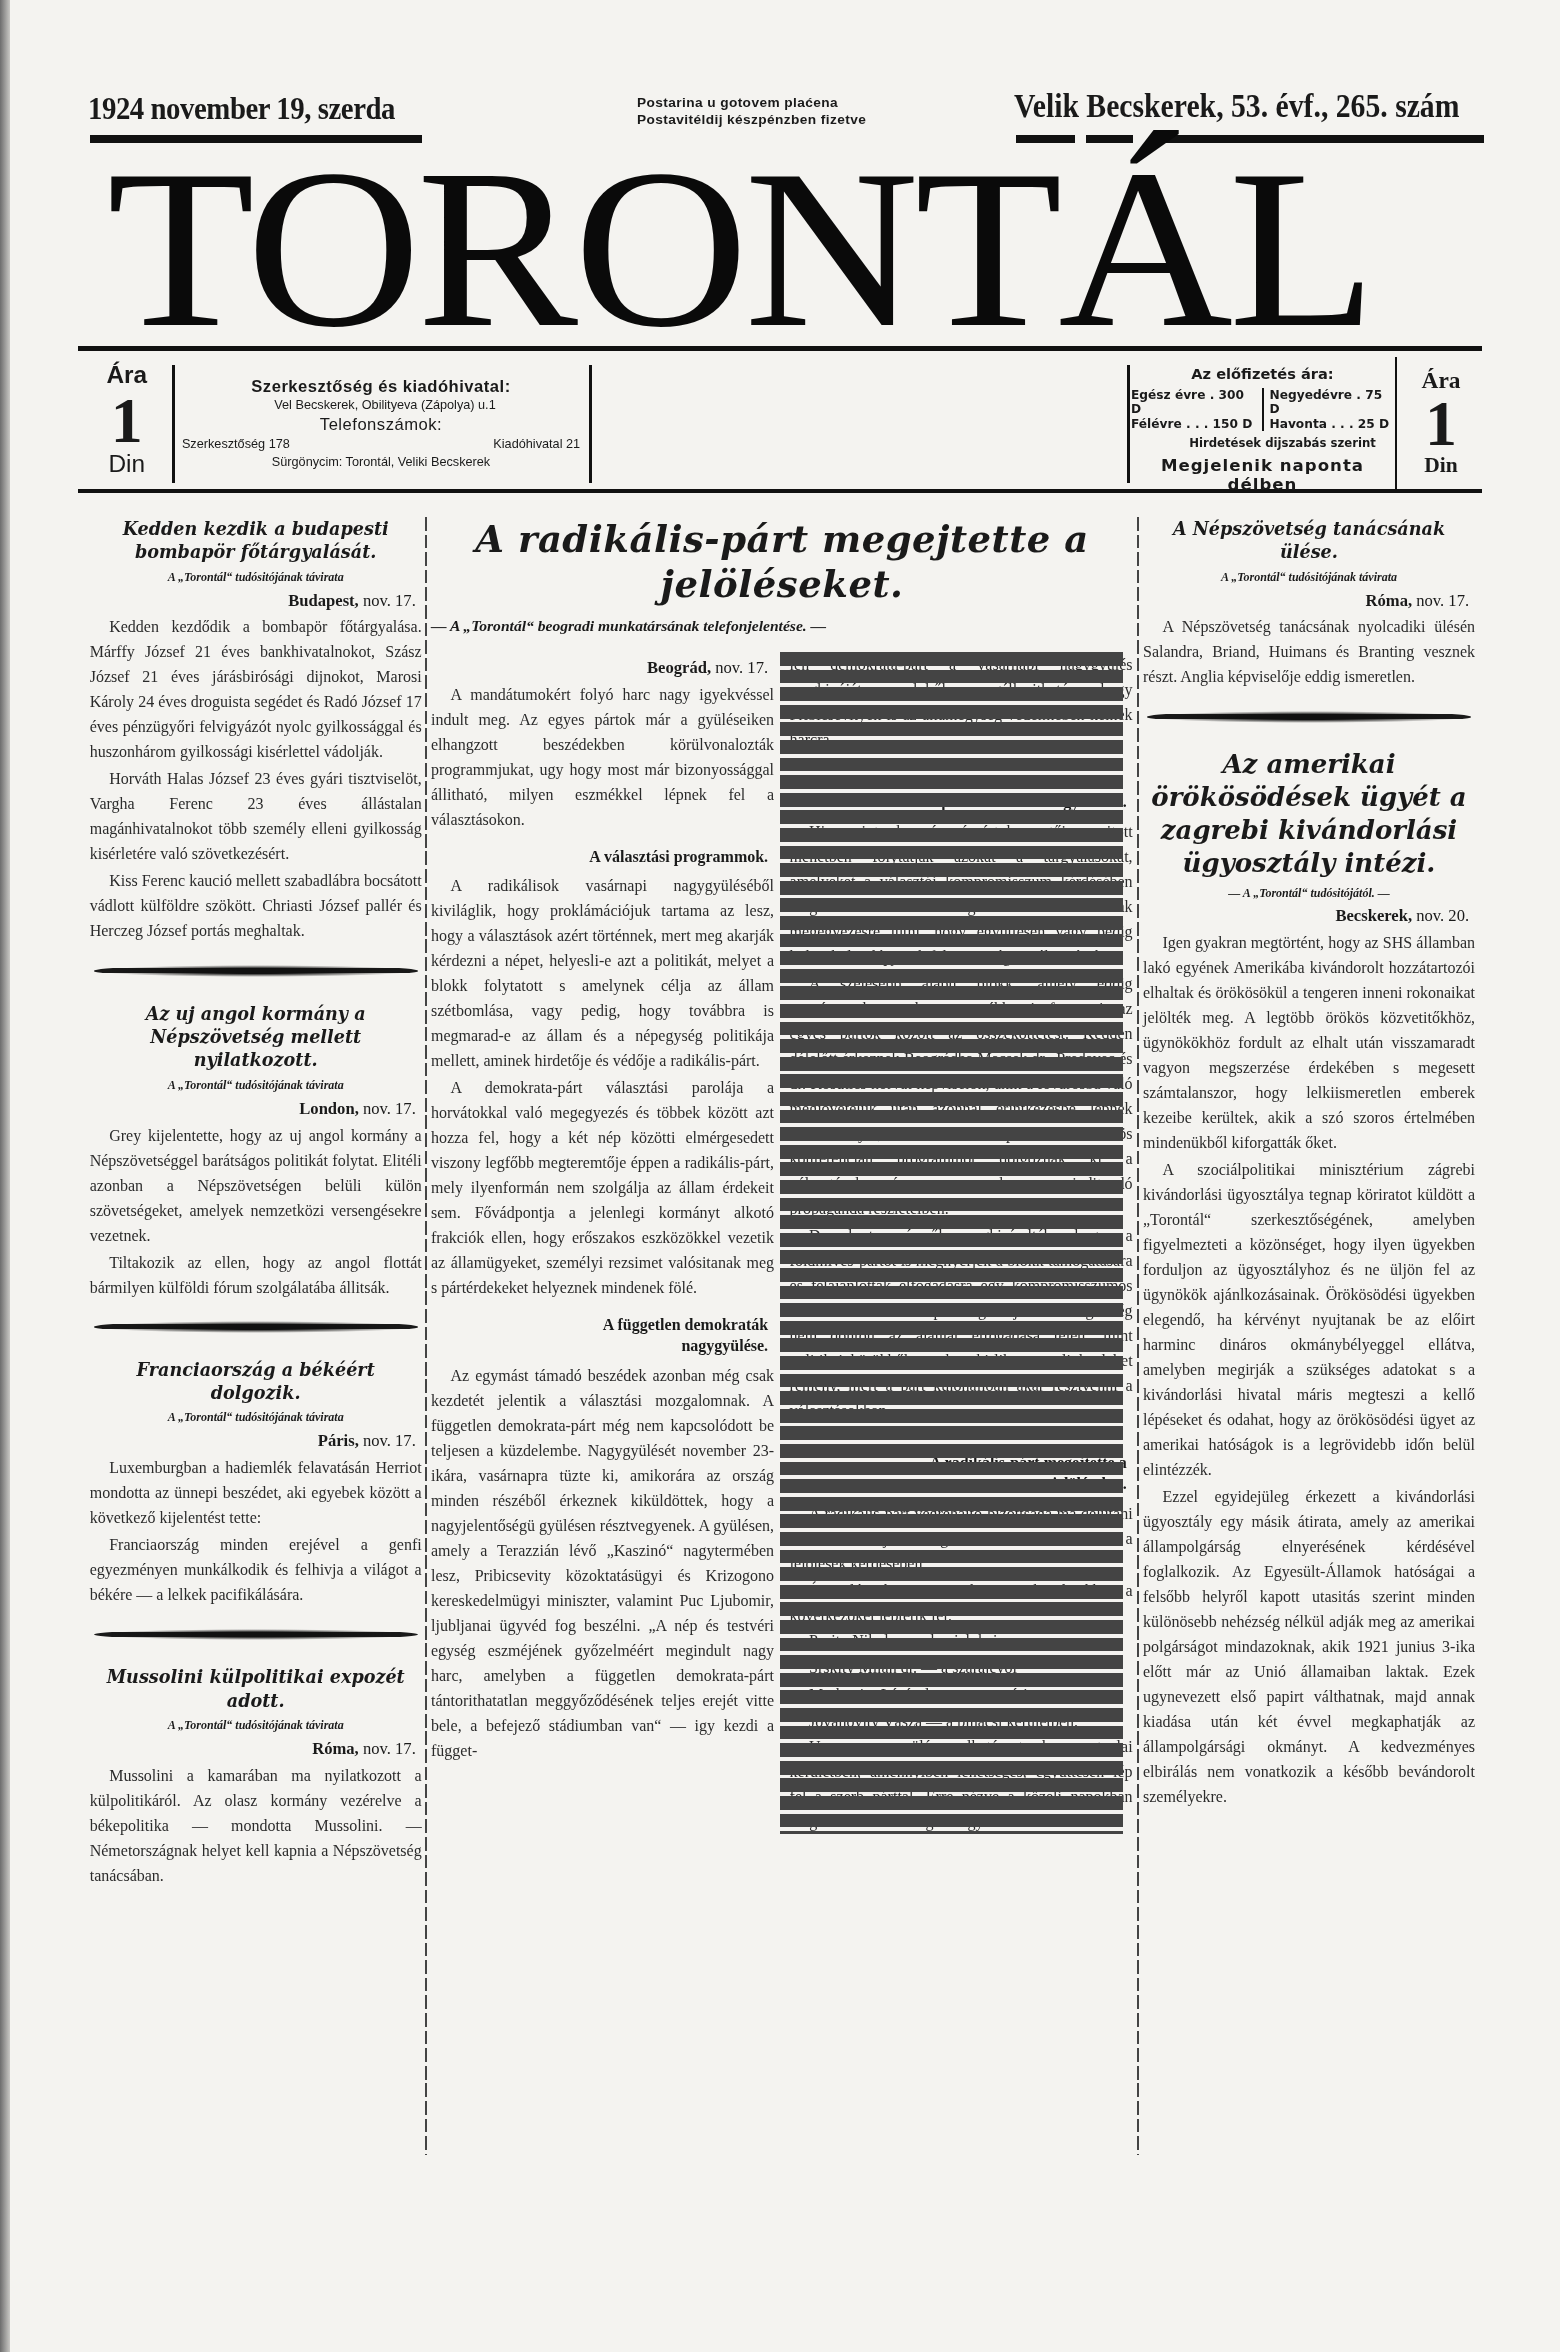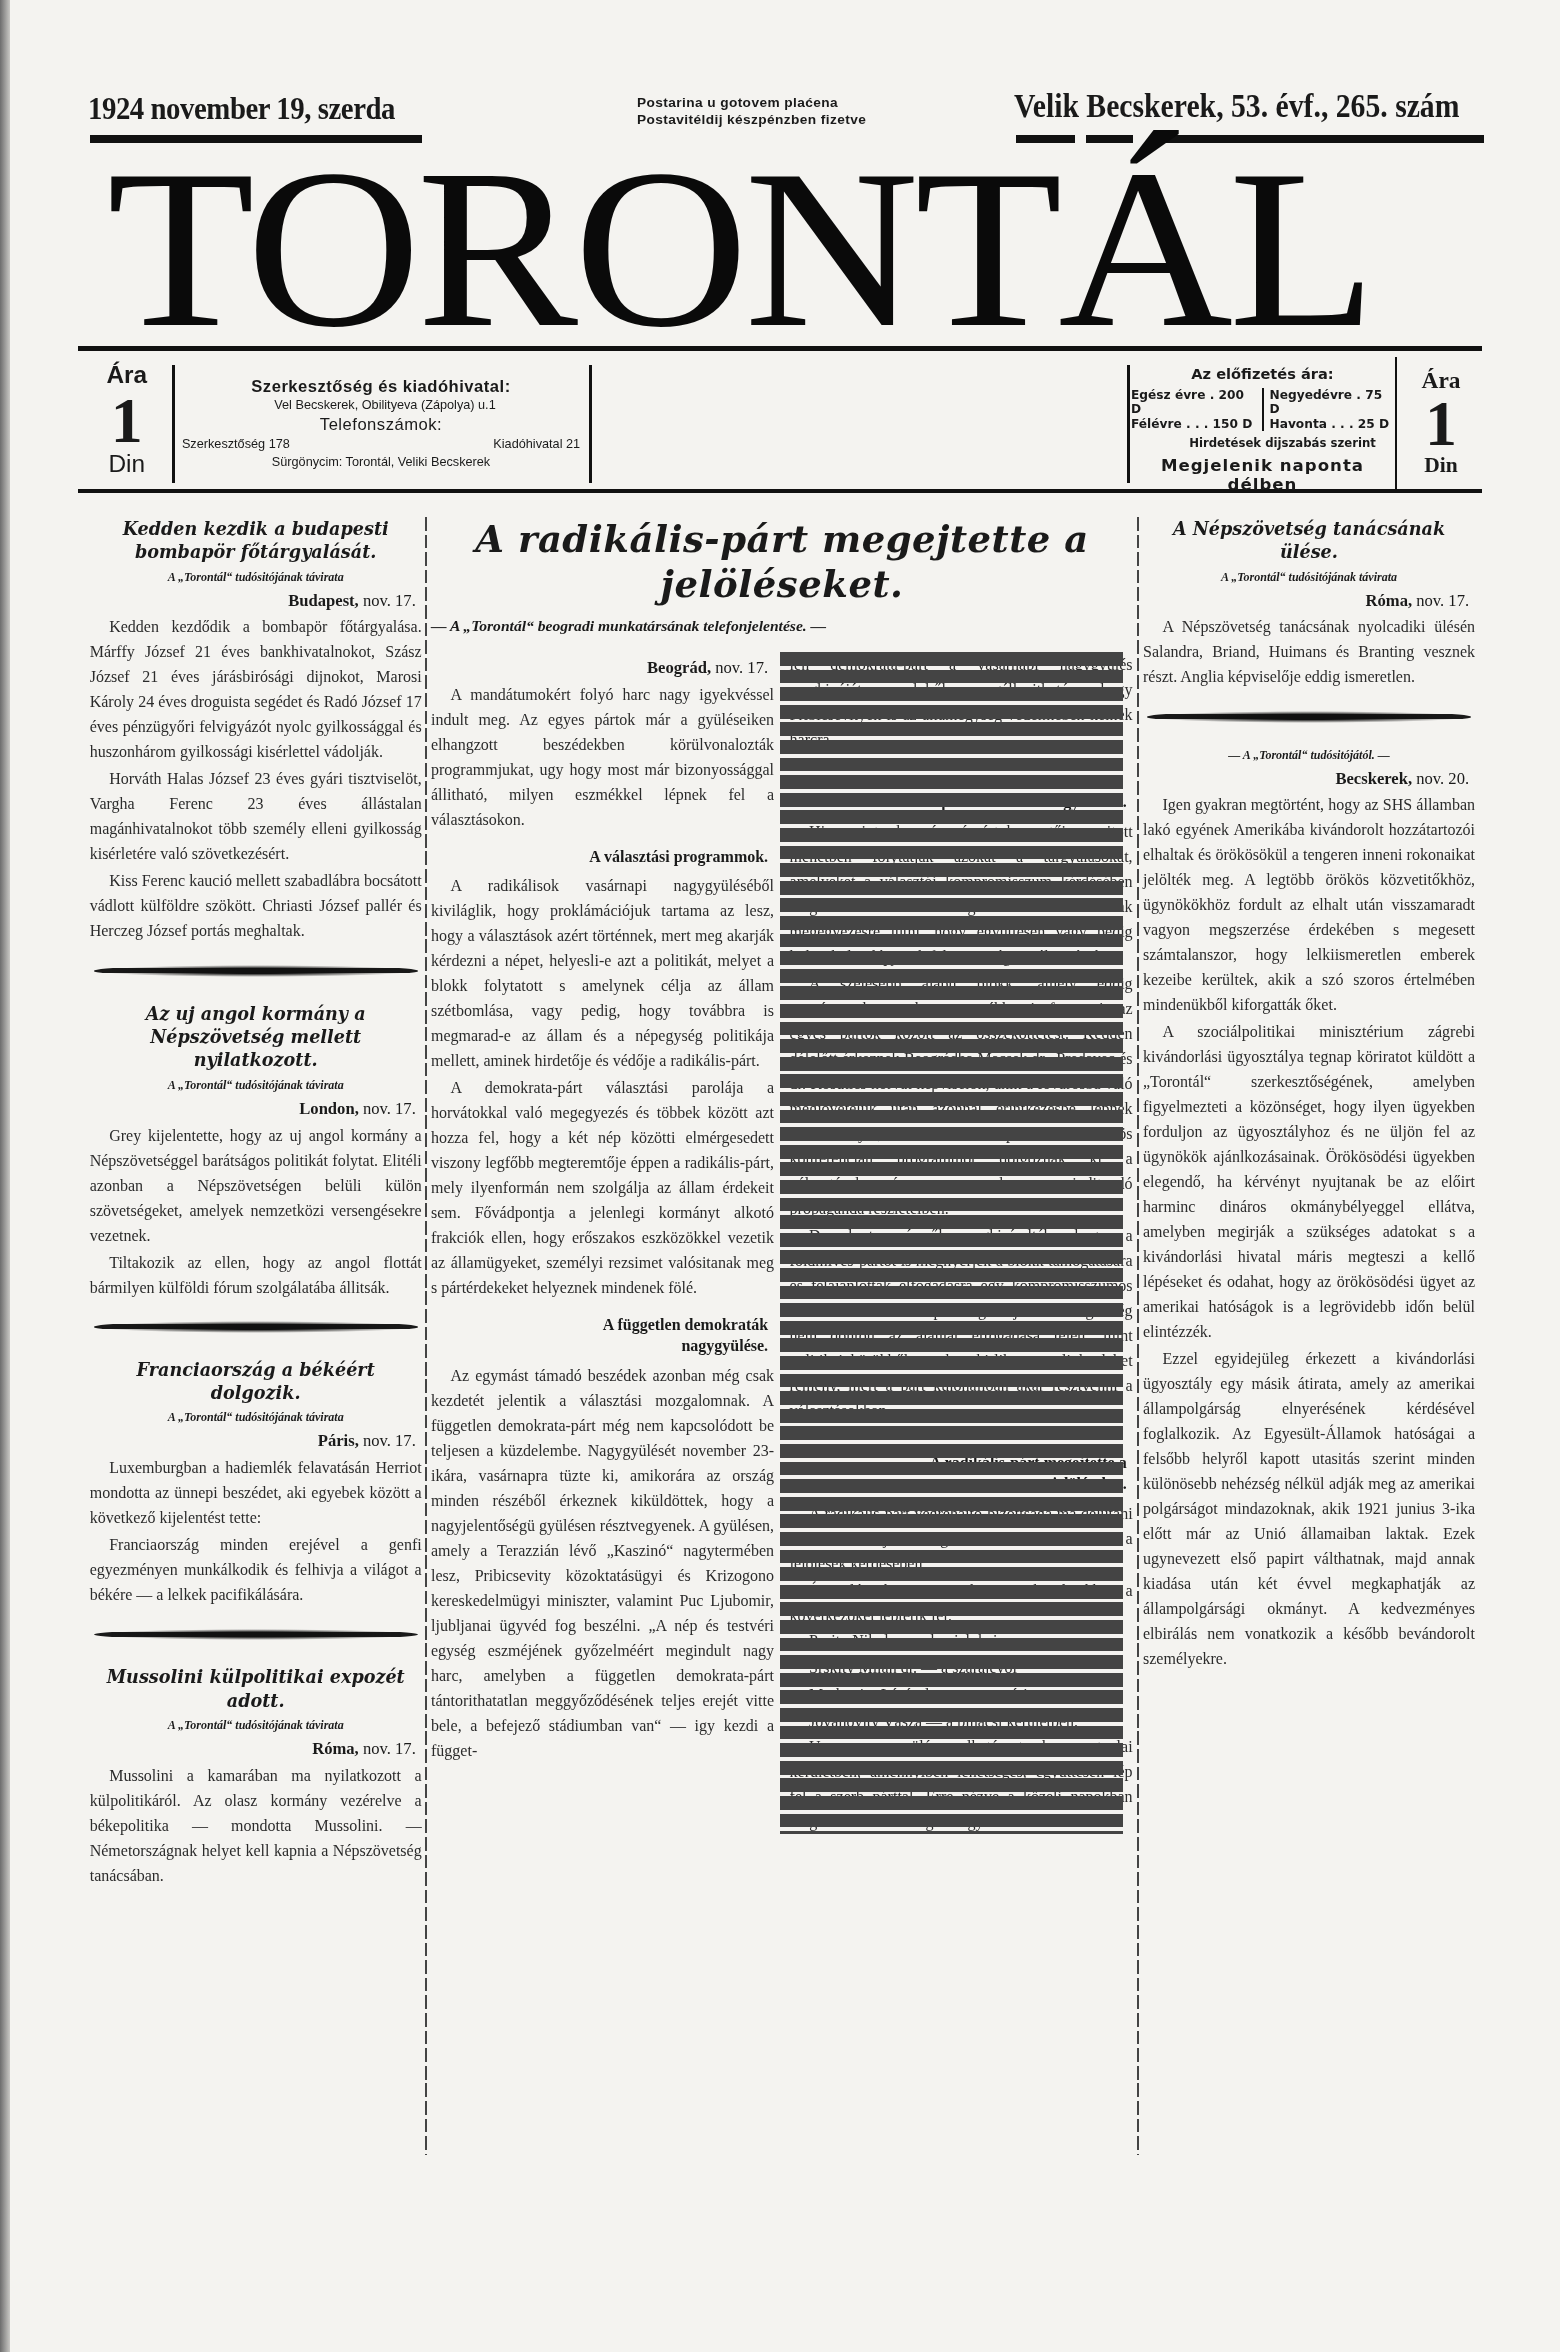--- a/index.html
+++ b/index.html
@@ -115,21 +115,21 @@
         <span>Kiadóhivatal 21</span>
       </div>
       <div class="cable">Sürgönycim: Torontál, Veliki Becskerek</div>
     </div>
     <div class="vline" style="left:511px"></div>
     <div class="vline" style="left:1049px"></div>
     <div class="box subs" style="width:263px">
       <div class="h">Az előfizetés ára:</div>
       <div class="grid">
         <div class="col">
-          <div>Egész évre . 200 D</div>
+          <div>Egész évre . 300 D</div>
           <div>Félévre . . . 150 D</div>
         </div>
         <div class="sep"></div>
         <div class="col">
           <div>Negyedévre . 75 D</div>
           <div>Havonta . . . 25 D</div>
         </div>
       </div>
       <div class="ads">Hirdetések dijszabás szerint</div>
       <div class="appear">Megjelenik naponta délben</div>
@@ -224,20 +224,21 @@
     <div>
       <div class="kicker">A Népszövetség tanácsának ülése.</div>
       <div class="byline">A „Torontál“ tudósitójának távirata</div>
       <div class="dateline"><b>Róma,</b> <span>nov. 17.</span></div>
       <div class="body">
         <p>A Népszövetség tanácsának nyolcadiki ülésén Salandra, Briand, Huimans és Branting vesznek részt. Anglia képviselője eddig ismeretlen.</p>
       </div>
     </div>
     <div class="ornament"></div>
     <div>
+      <div class="bigkicker">Az amerikai örökösödések ügyét a zagrebi kivándorlási ügyosztály intézi.</div>
       <div class="byline">— A „Torontál“ tudósitójától. —</div>
       <div class="dateline"><b>Becskerek,</b> <span>nov. 20.</span></div>
       <div class="body">
         <p>Igen gyakran megtörtént, hogy az SHS államban lakó egyének Amerikába kivándorolt hozzátartozói elhaltak és örökösökül a tengeren inneni rokonaikat jelölték meg. A legtöbb örökös közvetitőkhöz, ügynökökhöz fordult az elhalt után visszamaradt vagyon megszerzése érdekében s megesett számtalanszor, hogy lelkiismeretlen emberek kezeibe kerültek, akik a szó szoros értelmében mindenükből kiforgatták őket.</p>
         <p>A szociálpolitikai minisztérium zágrebi kivándorlási ügyosztálya tegnap köriratot küldött a „Torontál“ szerkesztőségének, amelyben figyelmezteti a közönséget, hogy ilyen ügyekben forduljon az ügyosztályhoz és ne üljön fel az ügynökök ajánlkozásainak. Örökösödési ügyekben elegendő, ha kérvényt nyujtanak be az előirt harminc dináros okmánybélyeggel ellátva, amelyben megirják a szükséges adatokat s a kivándorlási hivatal máris megteszi a kellő lépéseket és odahat, hogy az örökösödési ügyet az amerikai hatóságok is a legrövidebb időn belül elintézzék.</p>
         <p>Ezzel egyidejüleg érkezett a kivándorlási ügyosztály egy másik átirata, amely az amerikai állampolgárság elnyerésének kérdésével foglalkozik. Az Egyesült-Államok hatóságai a felsőbb helyről kapott utasitás szerint minden különösebb nehézség nélkül adják meg az amerikai polgárságot mindazoknak, akik 1921 junius 3-ika előtt már az Unió államaiban laktak. Ezek ugynevezett első papirt válthatnak, majd annak kiadása után két évvel megkaphatják az állampolgársági okmányt. A kedvezményes elbirálás nem vonatkozik a később bevándorolt személyekre.</p>
       </div>
     </div>
   </div>
 

